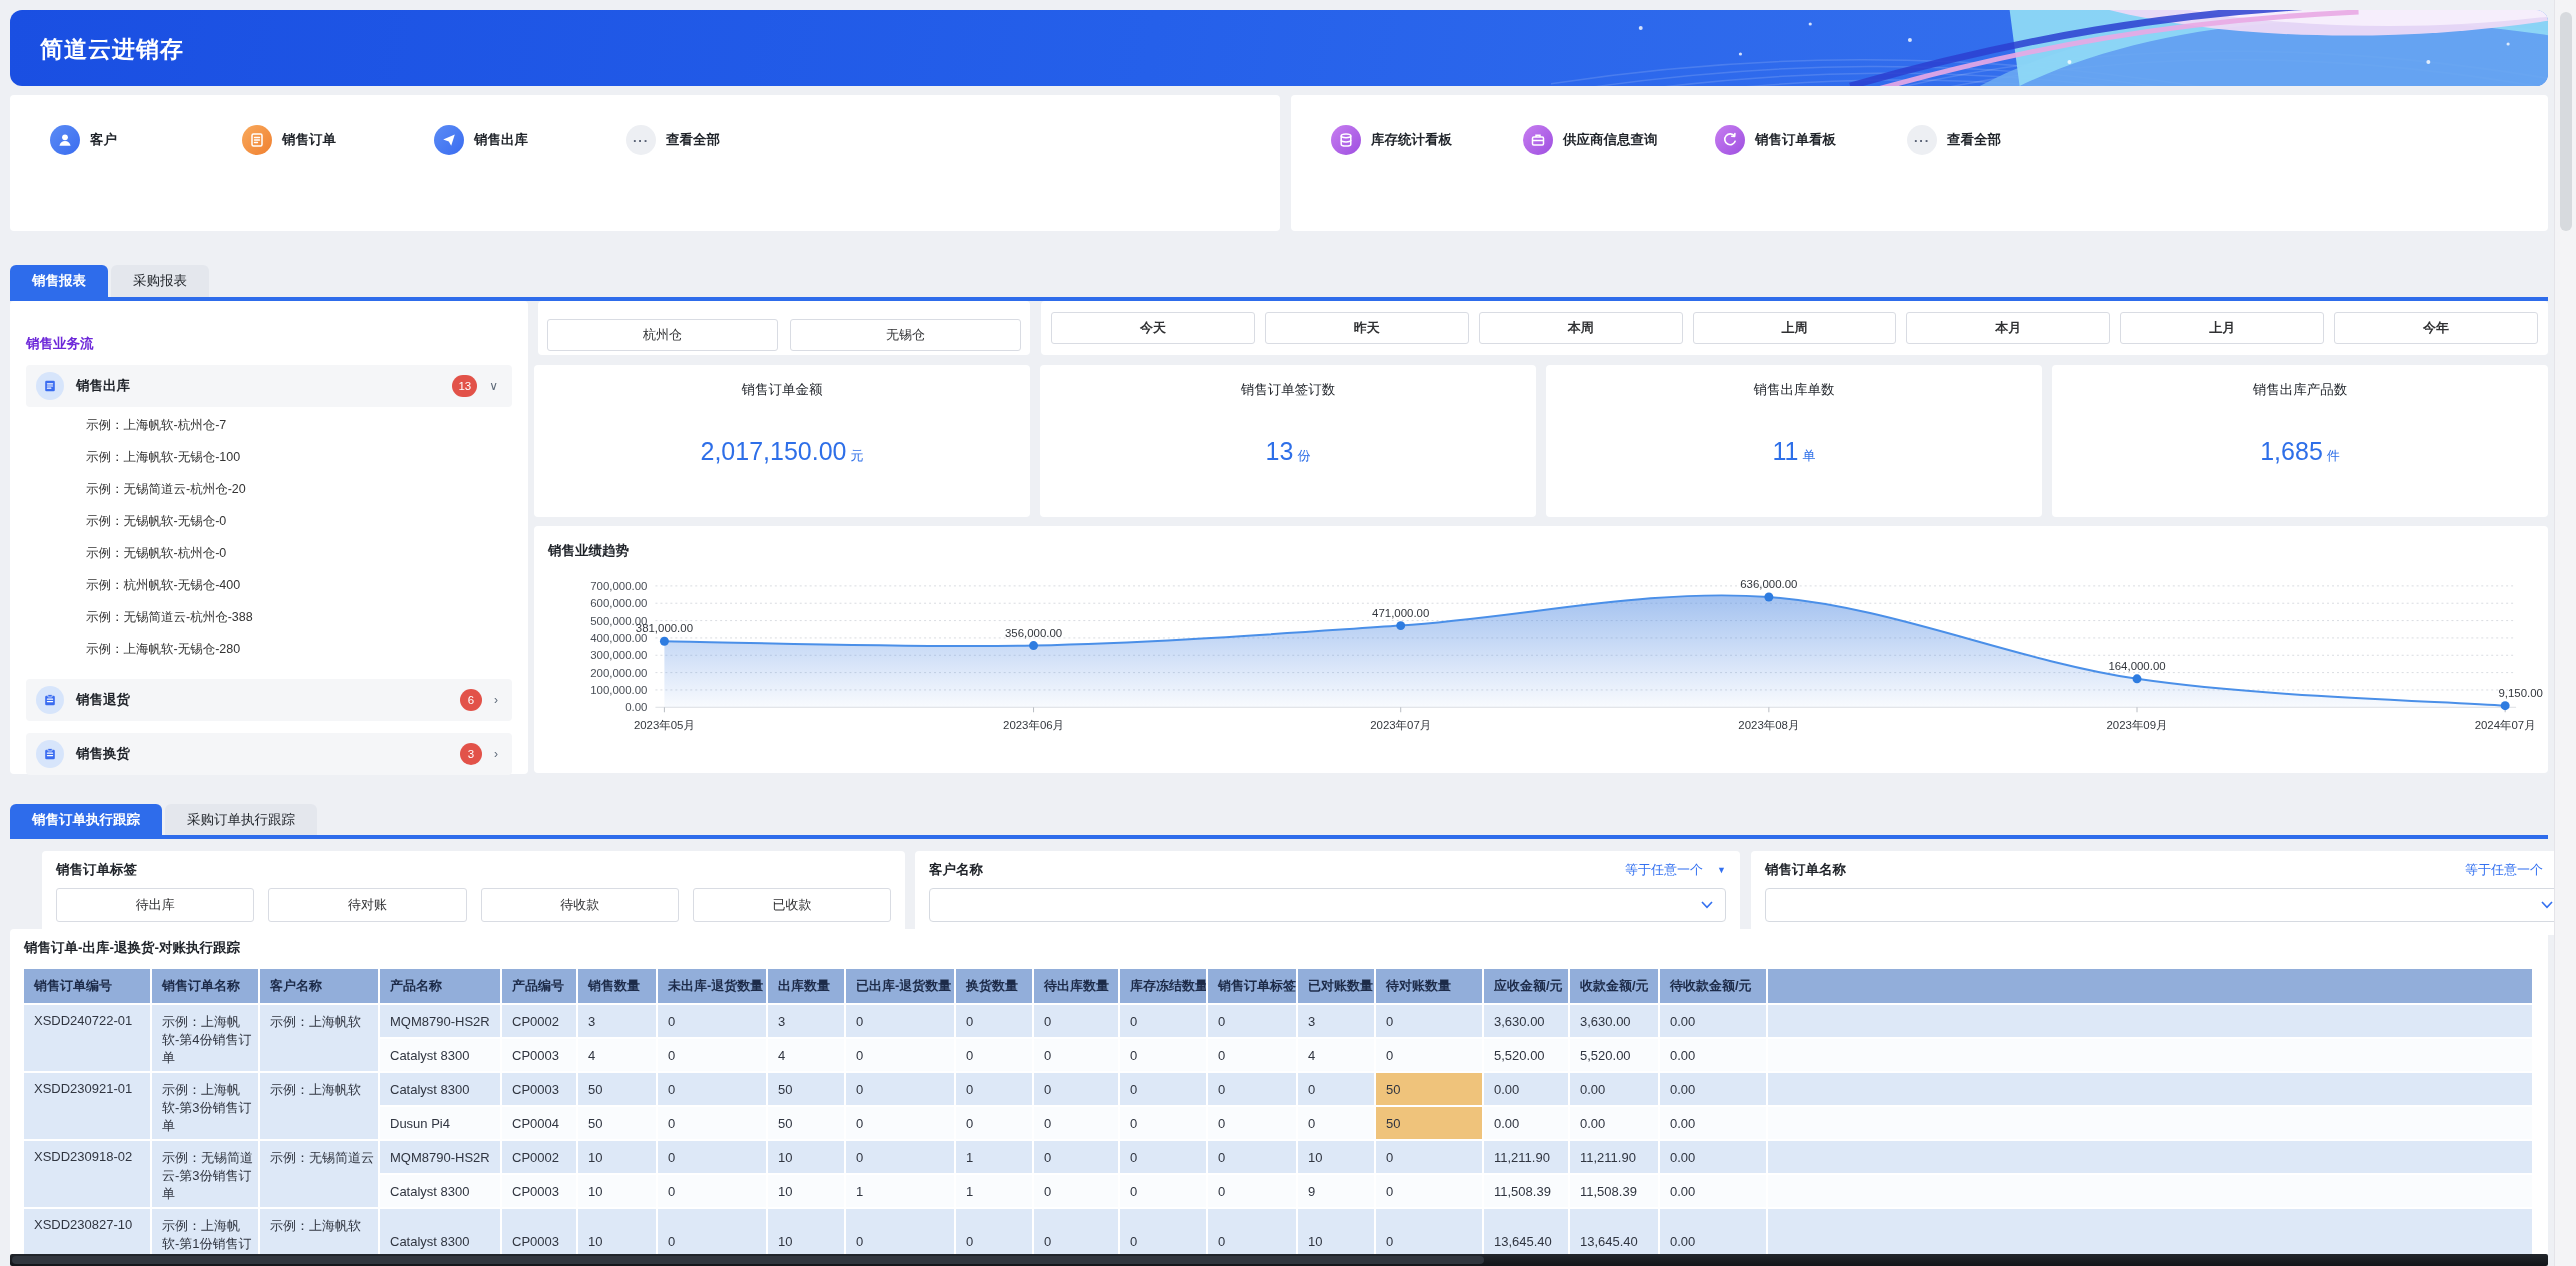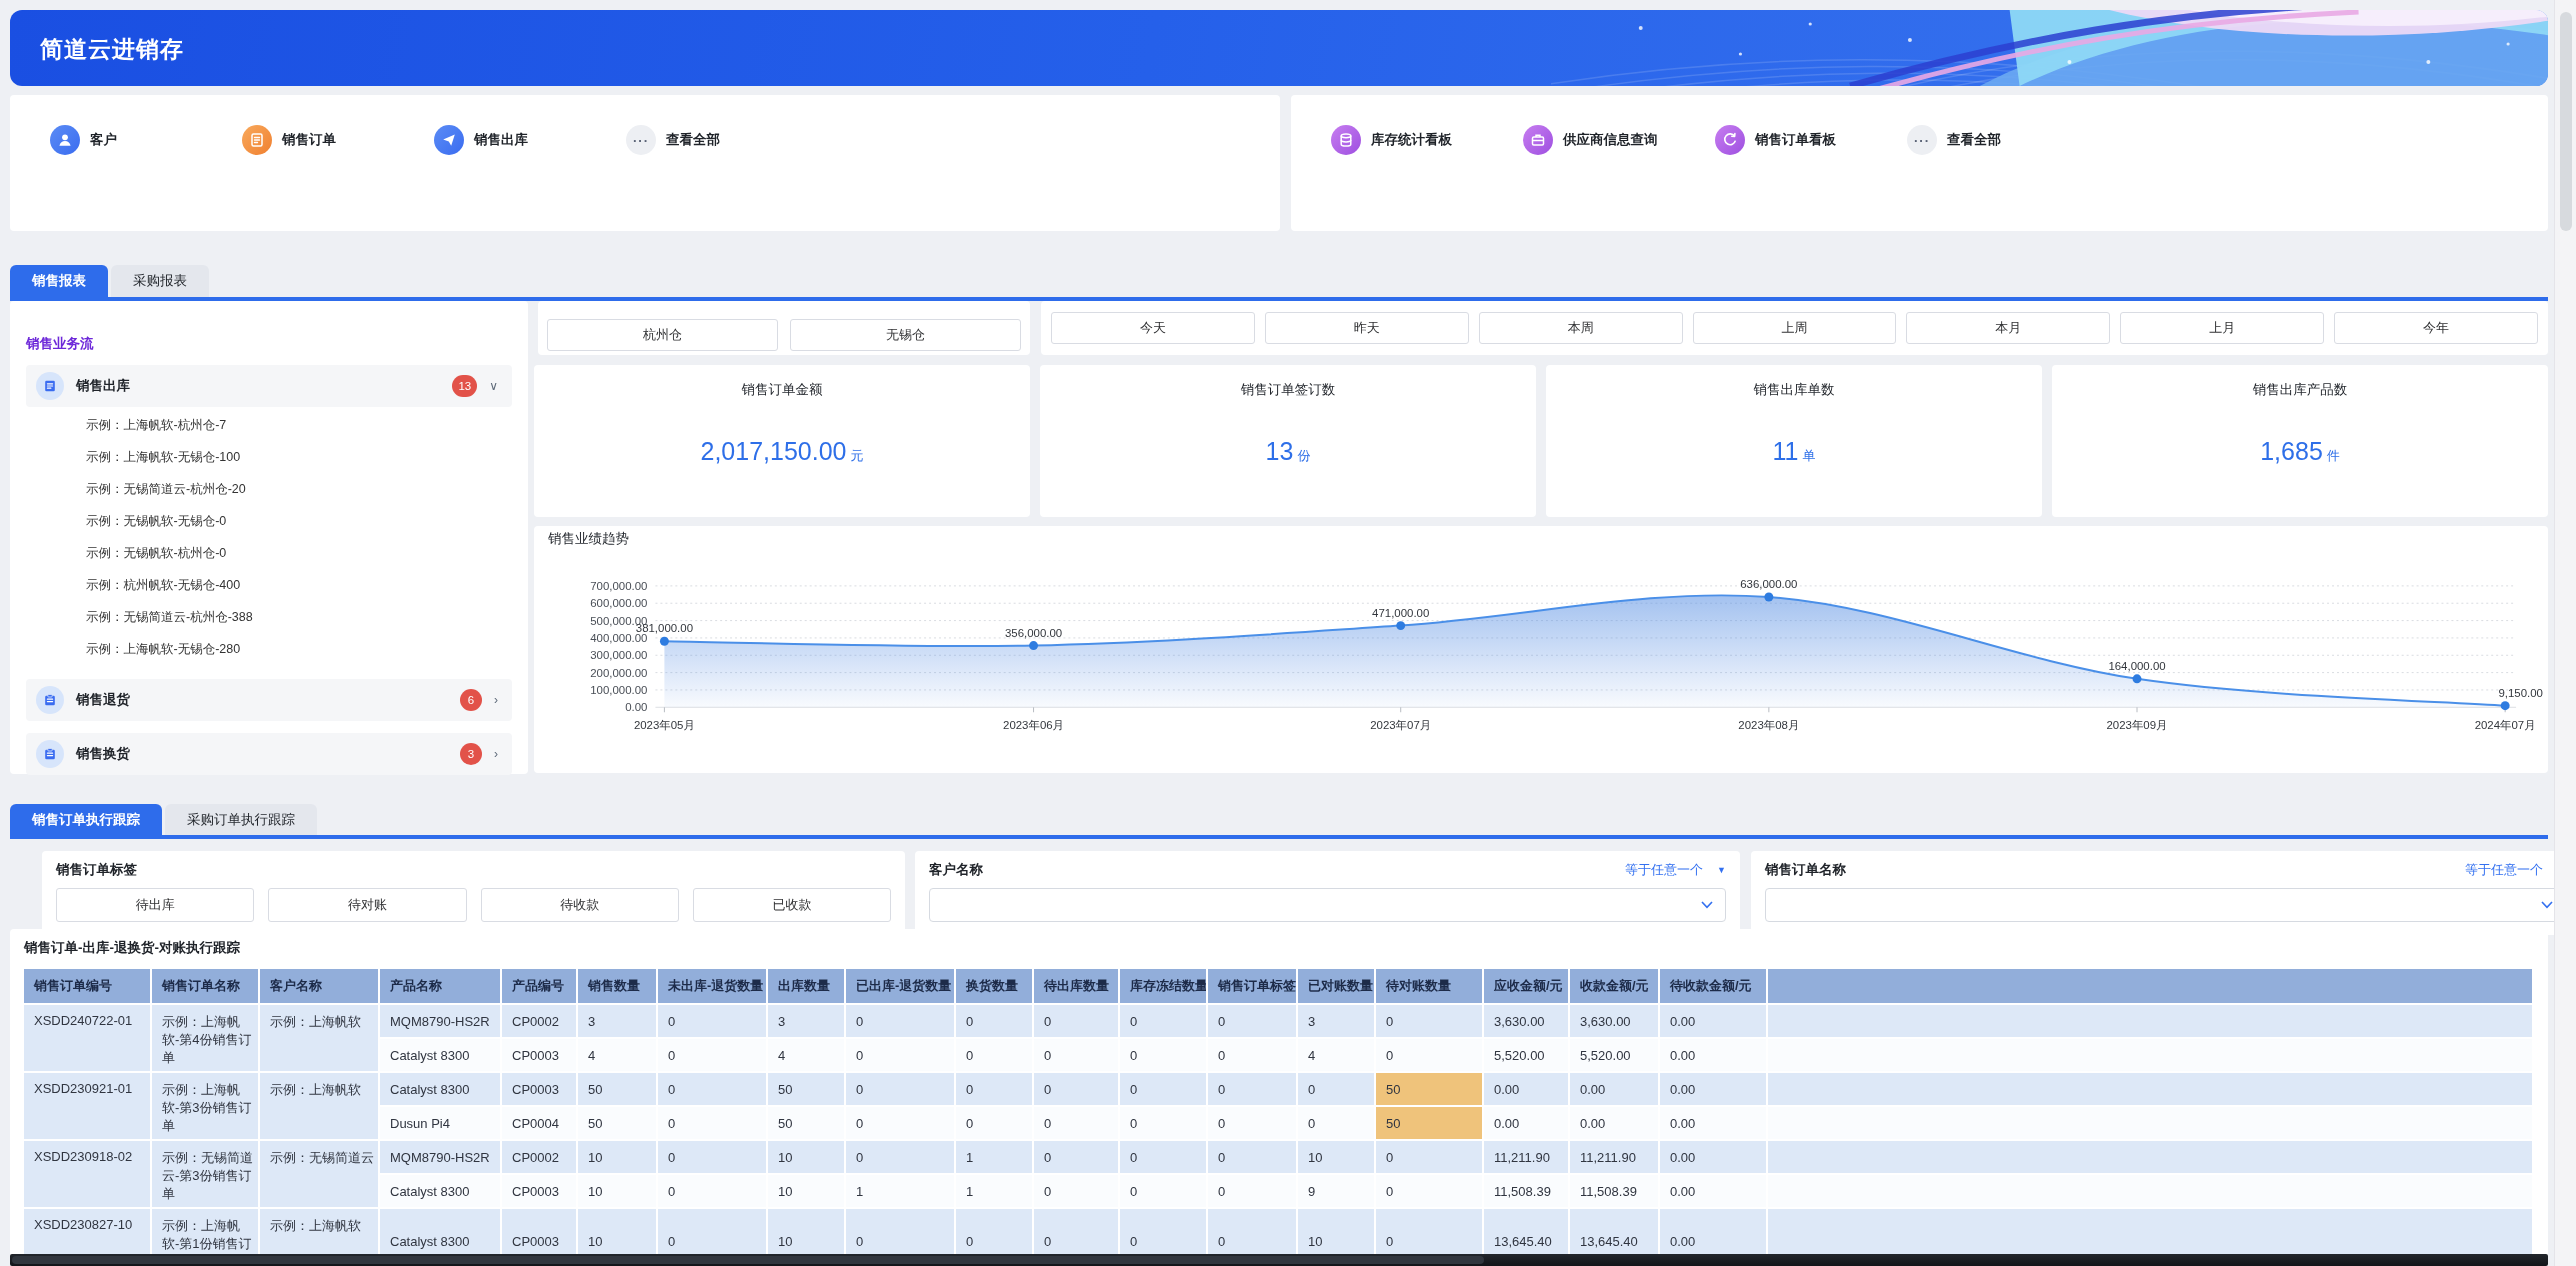--- a/index.html
+++ b/index.html
@@ -40,34 +40,34 @@
   .group-row { margin-top:12px; height:42px; background:#f5f6f8; border-radius:4px; display:flex; align-items:center; padding:0 14px 0 10px; cursor:pointer; }
   .group-icon { width:28px; height:28px; border-radius:50%; background:#d7e5fb; display:flex; align-items:center; justify-content:center; flex:none; margin-right:12px; }
   .group-label { font-size:13.5px; font-weight:bold; color:#1f2329; flex:1; }
   .badge { min-width:22px; height:22px; border-radius:11px; background:#e25249; color:#fff; font-size:11.5px; display:flex; align-items:center; justify-content:center; padding:0 6px; margin-right:12px; }
   .chev { color:#5f6b7a; font-size:12px; }
   .sub-list { padding:2px 0; }
   .sub-item { height:32px; line-height:32px; padding-left:60px; font-size:12.5px; color:#333; cursor:pointer; white-space:nowrap; }
 
   
   .wh-card { left:538px; top:301px; width:492px; height:54px; display:flex; gap:12px; padding:18px 9px; }
-  .date-card { left:1041px; top:301px; width:1507px; height:54px; display:flex; gap:10px; padding:11px 10px; }
+  .date-card { left:1041px; top:301px; width:1507px; height:54px; display:flex; gap:10px; padding:11px 10px;font-weight:bold; }
   .flt-btn { flex:1; height:32px; border:1px solid #d9dce3; border-radius:3px; background:#fff; display:flex; align-items:center; justify-content:center; font-size:13px; color:#303133; cursor:pointer; }
 
   
   .kpi-grid { position:absolute; left:534px; top:365px; width:2014px; height:152px; display:grid; grid-template-columns:repeat(4,1fr); gap:10px; }
   .kpi { background:#fff; border-radius:4px; position:relative; text-align:center; }
   .kpi-title { margin-top:16px; font-size:13.5px; color:#1f2329; font-weight:500; }
   .kpi-val-row { position:absolute; left:0; right:0; top:72px; display:flex; align-items:baseline; justify-content:center; gap:4px; }
   .kpi-value { font-size:25px; color:#2e6fe8; }
   .kpi-unit { font-size:13px; color:#2e6fe8; }
 
   
   .chart-card { left:534px; top:526px; width:2014px; height:247px; }
-  .chart-title { position:absolute; left:14px; top:4px; font-size:13.5px; font-weight:normal; color:#1f2329; }
+  .chart-title { position:absolute; left:14px; top:16px; font-size:13.5px; font-weight:bold; color:#1f2329; }
   .chart-svg { position:absolute; left:0; top:40px; }
 
   
   .tabbar2 { top:804px; }
   .f-card { top:851px; height:84px; padding:10px 14px;margin-left:32px; }
   .f-tags { left:10px; width:863px; }
   .f-cust { left:883px; width:825px; }
   .f-order { left:1719px; width:829px; }
   .f-head { display:flex; justify-content:space-between; align-items:center; }
   .f-label { font-size:13.5px; font-weight:bold; color:#1f2329; }

